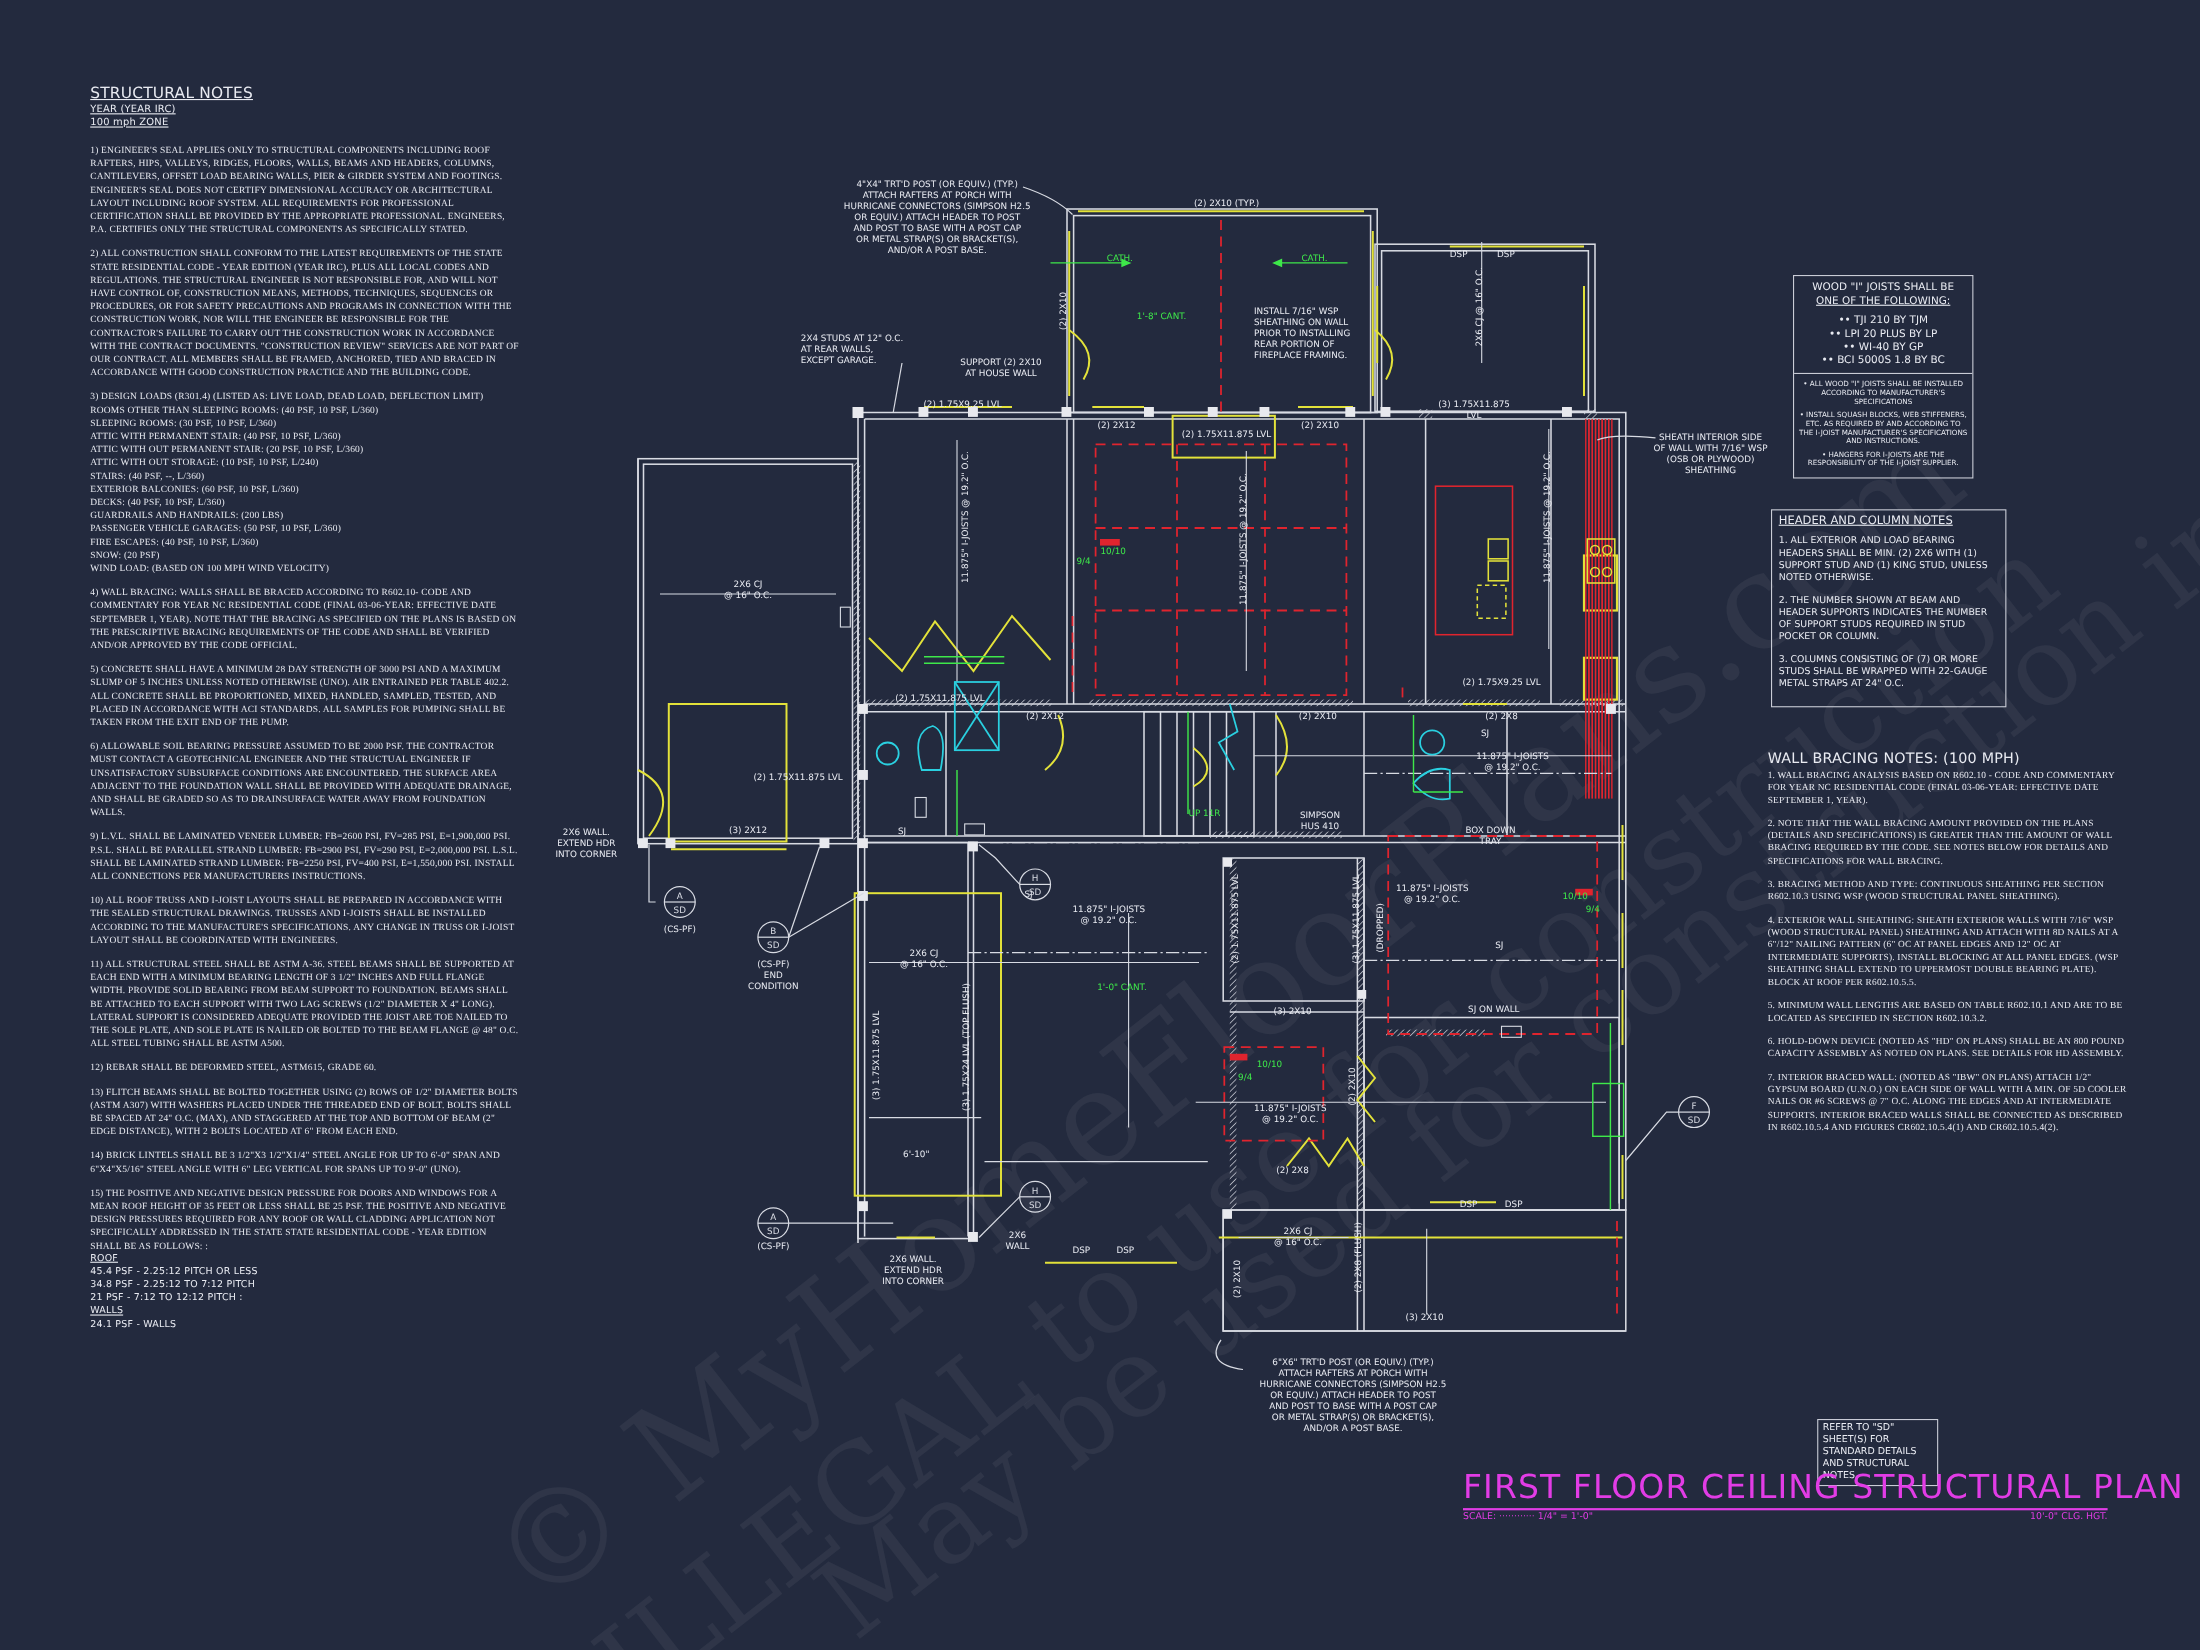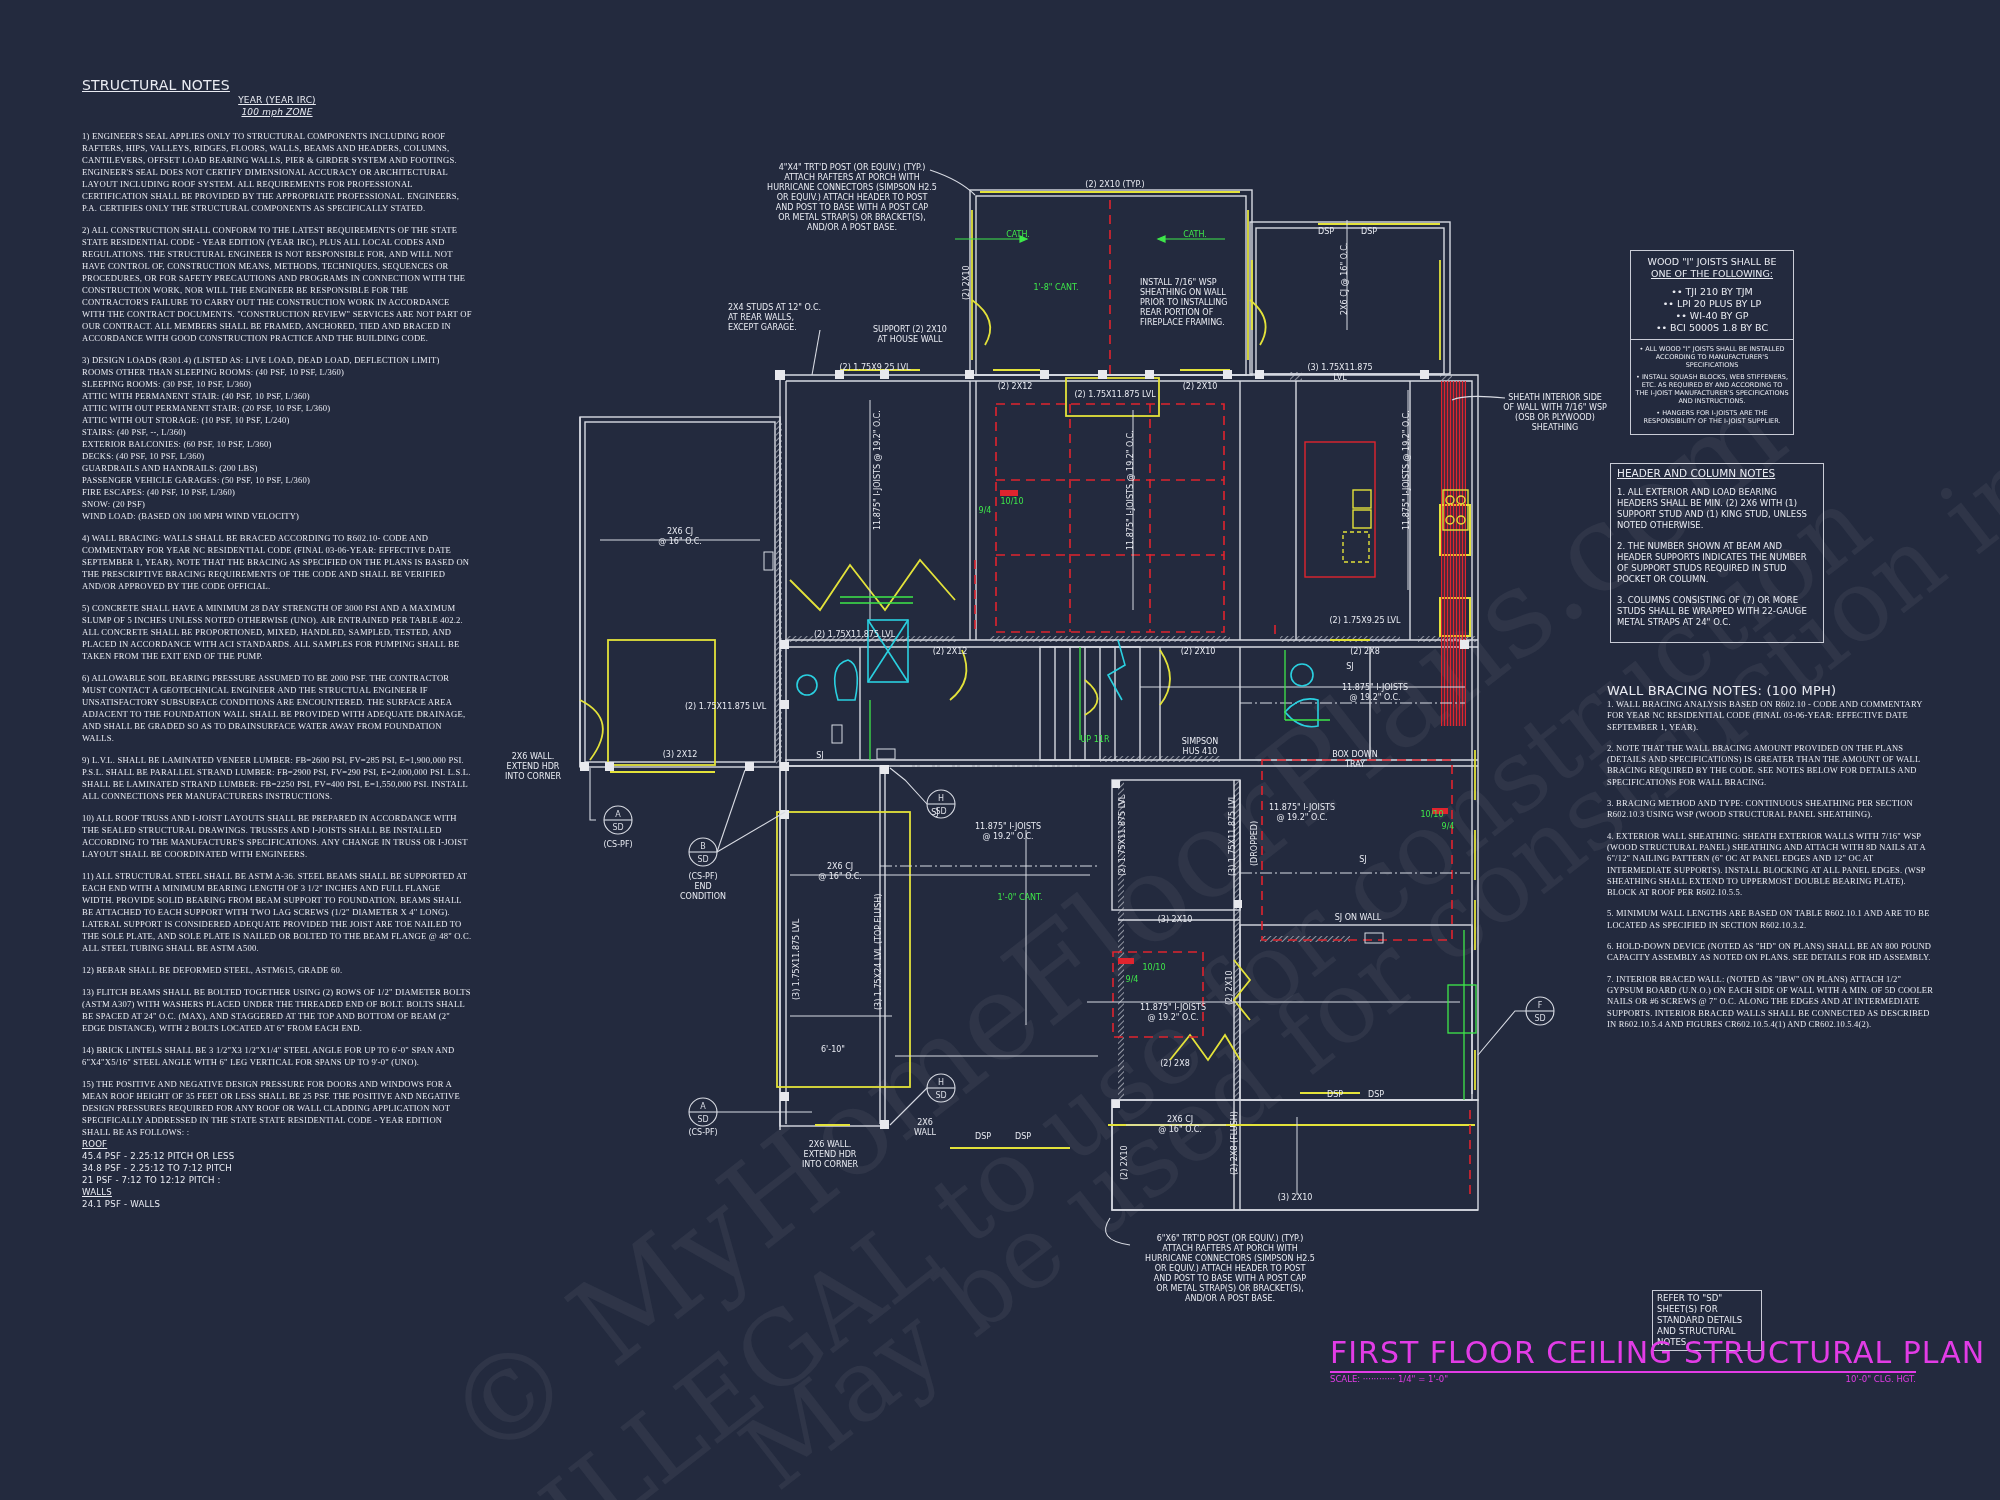--- a/index.html
+++ b/index.html
@@ -1,20 +1,20 @@
 <!DOCTYPE html>
 <html><head>
 <meta charset="utf-8">
 <style>
   html,body{margin:0;padding:0;}
   body{width:2000px;height:1500px;background:#232a3e;position:relative;overflow:hidden;font-family:"DejaVu Sans",sans-serif;color:#e6e8ef;}
   .notes{position:absolute;font-size:8.6px;line-height:12px;letter-spacing:0.2px;text-transform:uppercase;color:#e9ebf2;}
   .notes p{margin:0 0 10px 0;white-space:pre-line;font-family:Liberation Serif, serif;}
   .notes .h1{font-size:14px;line-height:18px;text-decoration:underline;margin:0;}
-  .notes .h2{font-size:9px;line-height:12px;text-decoration:underline;margin:0;text-align:center;}
+  .notes .h2{font-size:9px;line-height:12px;text-decoration:underline;margin:0;}
   #left-notes{left:82px;top:76px;width:390px;}
   .box{position:absolute;border:1.5px solid #c9ccd6;font-size:8px;line-height:10.5px;text-transform:uppercase;color:#e9ebf2;}
   #joist-box{left:1630px;top:250px;width:162px;}
   #joist-box .top{padding:5px 4px;text-align:center;border-bottom:1.5px solid #c9ccd6;font-size:9.5px;line-height:12px;}
   #joist-box .top .u{text-decoration:underline;}
   #joist-box .top ul{list-style:none;padding:0;margin:6px 0 0 0;}
   #joist-box .bot{padding:5px 4px;text-align:center;font-size:6.5px;line-height:8px;}
   #joist-box .bot div{margin-bottom:4px;}
   #header-box{left:1610px;top:463px;width:200px;padding:4px 6px;font-size:8.5px;line-height:11px;}
   #header-box .t{font-size:10.5px;text-decoration:underline;margin-bottom:8px;}
@@ -37,21 +37,21 @@
 </head>
 <body>
 
 <div class="watermark" style="left:420px;top:1380px;transform:rotate(-38deg);">© MyHomeFloorPlans.com</div>
 <div class="watermark" style="left:520px;top:1480px;transform:rotate(-38deg);font-size:100px;">ILLEGAL to use for construction</div>
 <div class="watermark" style="left:720px;top:1420px;transform:rotate(-38deg);font-size:100px;">May be used for construction in ...</div>
 
 <div id="left-notes" class="notes">
   <div class="h1">STRUCTURAL NOTES</div>
   <div class="h2">YEAR (YEAR IRC)</div>
-  <div class="h2" style="margin-bottom:12px;text-transform:none;font-style:italic;">100 mph ZONE</div>
+  <div class="h2" style="margin-bottom:12px;text-transform:none;">100 mph ZONE</div>
   <p>1) ENGINEER'S SEAL APPLIES ONLY TO STRUCTURAL COMPONENTS INCLUDING ROOF RAFTERS, HIPS, VALLEYS, RIDGES, FLOORS, WALLS, BEAMS AND HEADERS, COLUMNS, CANTILEVERS, OFFSET LOAD BEARING WALLS, PIER &amp; GIRDER SYSTEM AND FOOTINGS. ENGINEER'S SEAL DOES NOT CERTIFY DIMENSIONAL ACCURACY OR ARCHITECTURAL LAYOUT INCLUDING ROOF SYSTEM. ALL REQUIREMENTS FOR PROFESSIONAL CERTIFICATION SHALL BE PROVIDED BY THE APPROPRIATE PROFESSIONAL.  ENGINEERS, P.A. CERTIFIES ONLY THE STRUCTURAL COMPONENTS AS SPECIFICALLY STATED.</p>
   <p>2) ALL CONSTRUCTION SHALL CONFORM TO THE LATEST REQUIREMENTS OF THE STATE STATE RESIDENTIAL CODE - YEAR EDITION (YEAR IRC), PLUS ALL LOCAL CODES AND REGULATIONS. THE STRUCTURAL ENGINEER IS NOT RESPONSIBLE FOR, AND WILL NOT HAVE CONTROL OF, CONSTRUCTION MEANS, METHODS, TECHNIQUES, SEQUENCES OR PROCEDURES, OR FOR SAFETY PRECAUTIONS AND PROGRAMS IN CONNECTION WITH THE CONSTRUCTION WORK, NOR WILL THE ENGINEER BE RESPONSIBLE FOR THE CONTRACTOR'S FAILURE TO CARRY OUT THE CONSTRUCTION WORK IN ACCORDANCE WITH THE CONTRACT DOCUMENTS. "CONSTRUCTION REVIEW" SERVICES ARE NOT PART OF OUR CONTRACT. ALL MEMBERS SHALL BE FRAMED, ANCHORED, TIED AND BRACED IN ACCORDANCE WITH GOOD CONSTRUCTION PRACTICE AND THE BUILDING CODE.</p>
   <p>3) DESIGN LOADS (R301.4) (LISTED AS: LIVE LOAD, DEAD LOAD, DEFLECTION LIMIT)
 ROOMS OTHER THAN SLEEPING ROOMS: (40 PSF, 10 PSF, L/360)
 SLEEPING ROOMS: (30 PSF, 10 PSF, L/360)
 ATTIC WITH PERMANENT STAIR: (40 PSF, 10 PSF, L/360)
 ATTIC WITH OUT PERMANENT STAIR: (20 PSF, 10 PSF, L/360)
 ATTIC WITH OUT STORAGE: (10 PSF, 10 PSF, L/240)
 STAIRS: (40 PSF, --, L/360)
 EXTERIOR BALCONIES: (60 PSF, 10 PSF, L/360)

